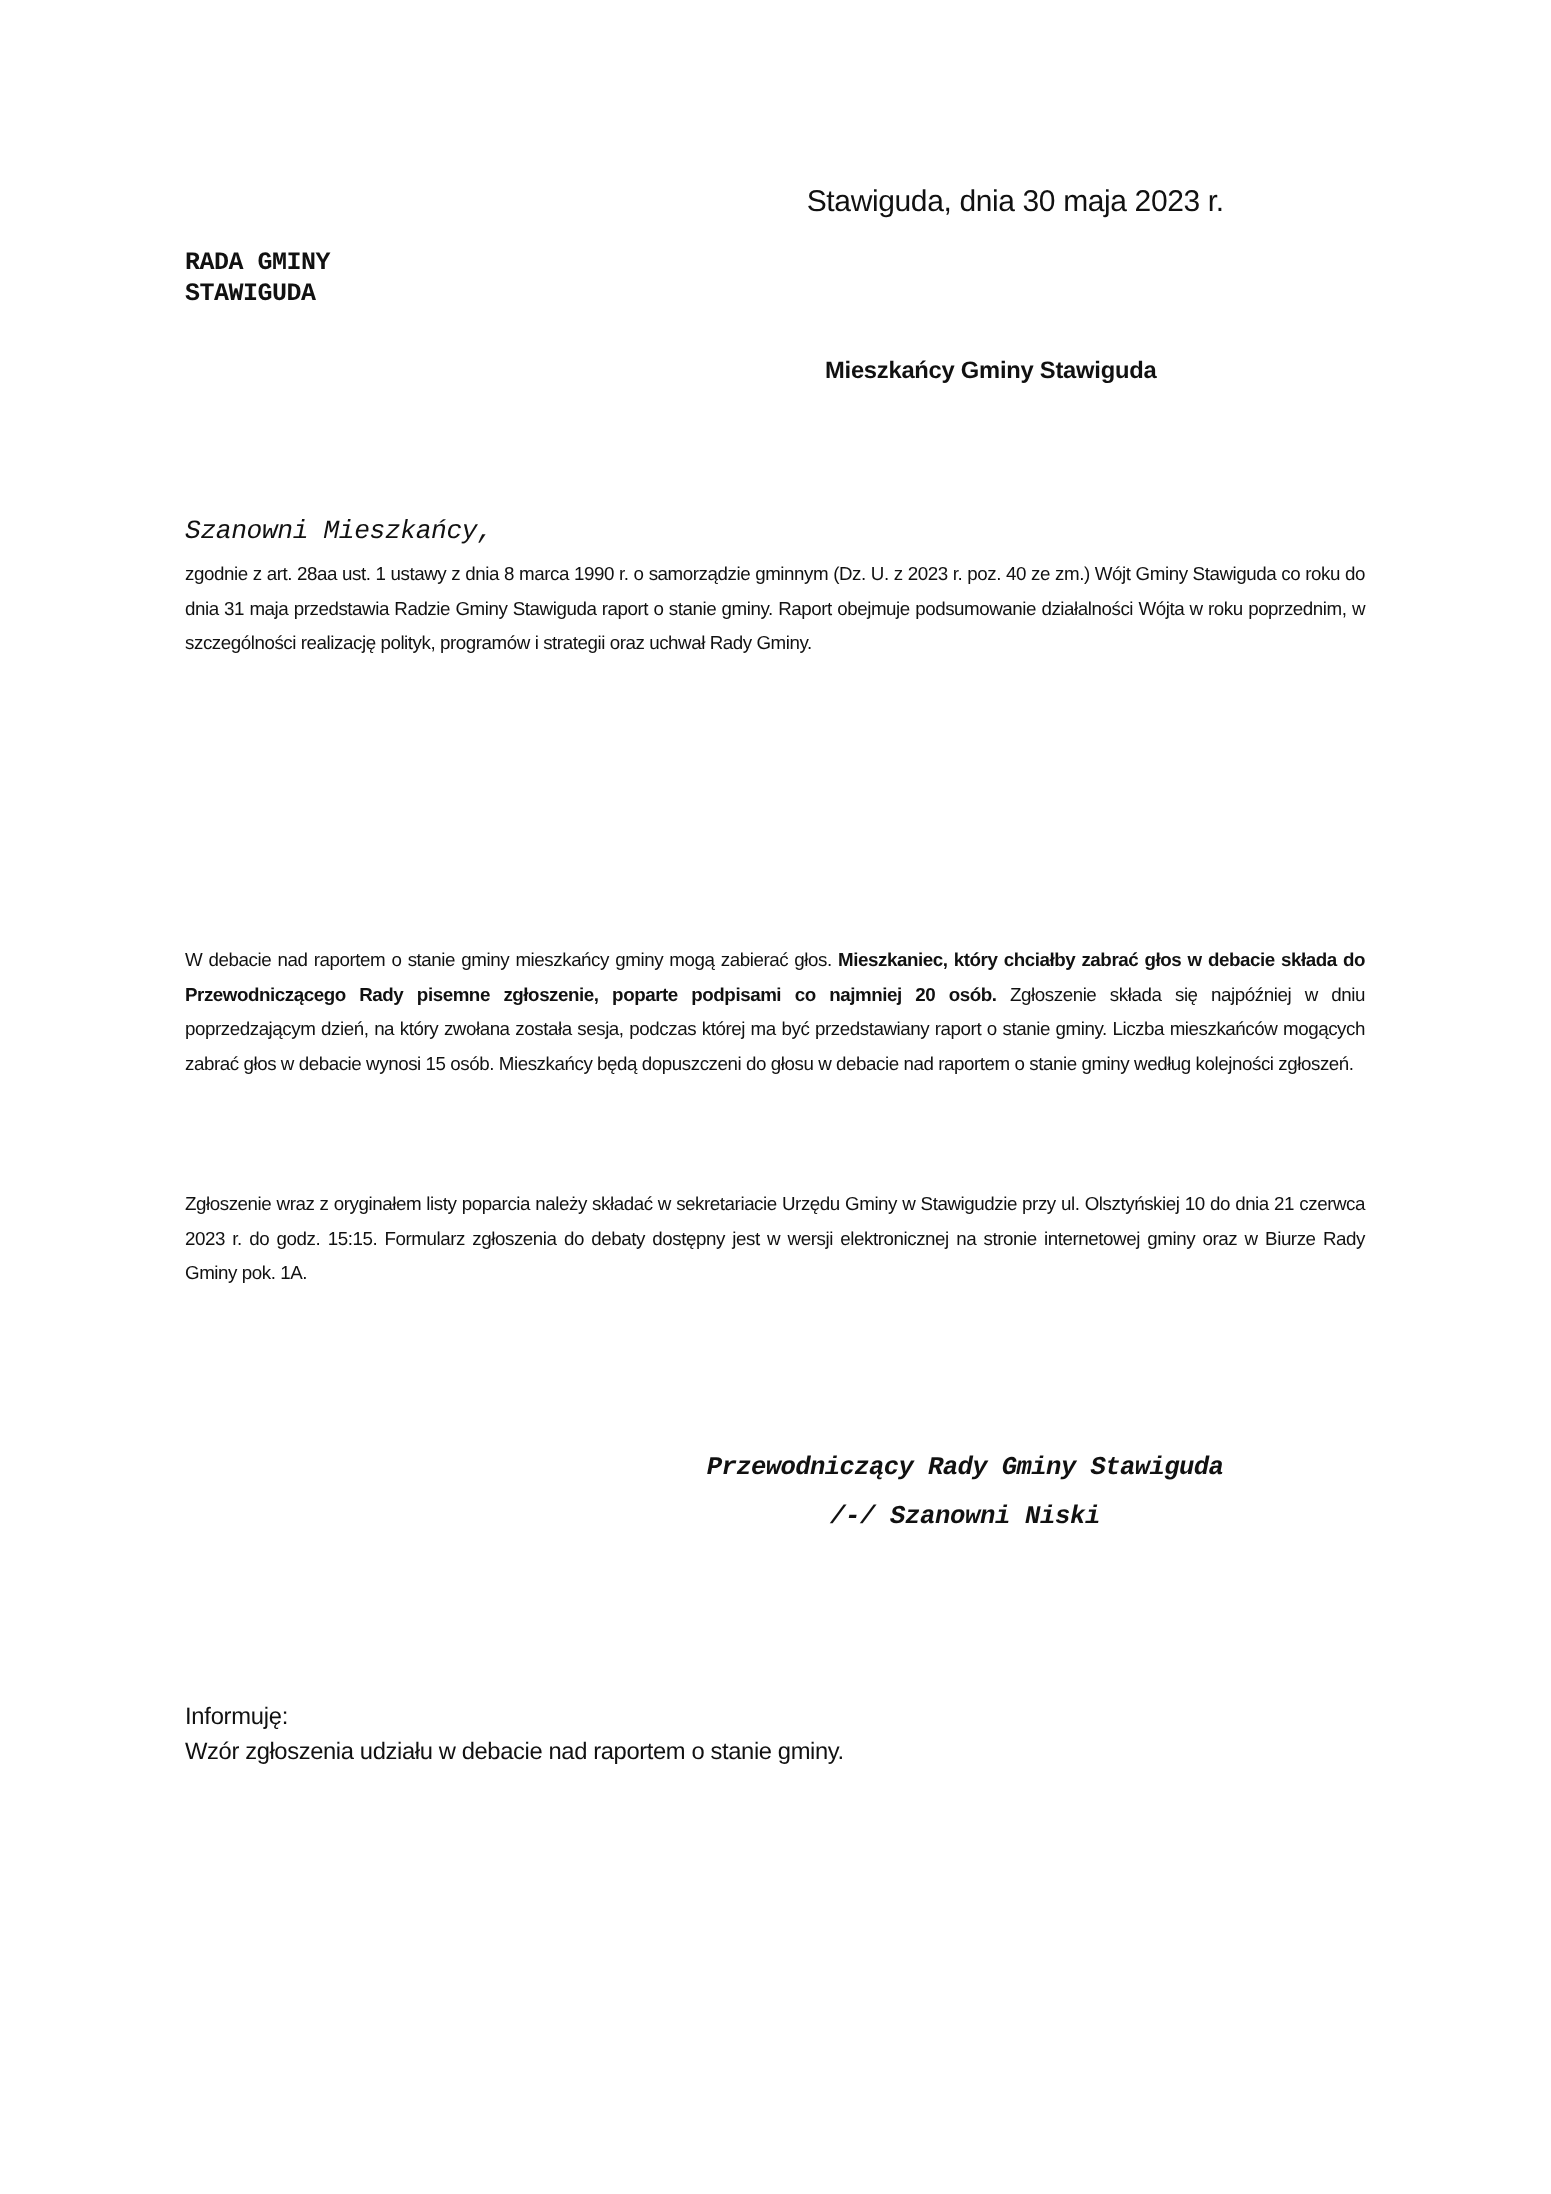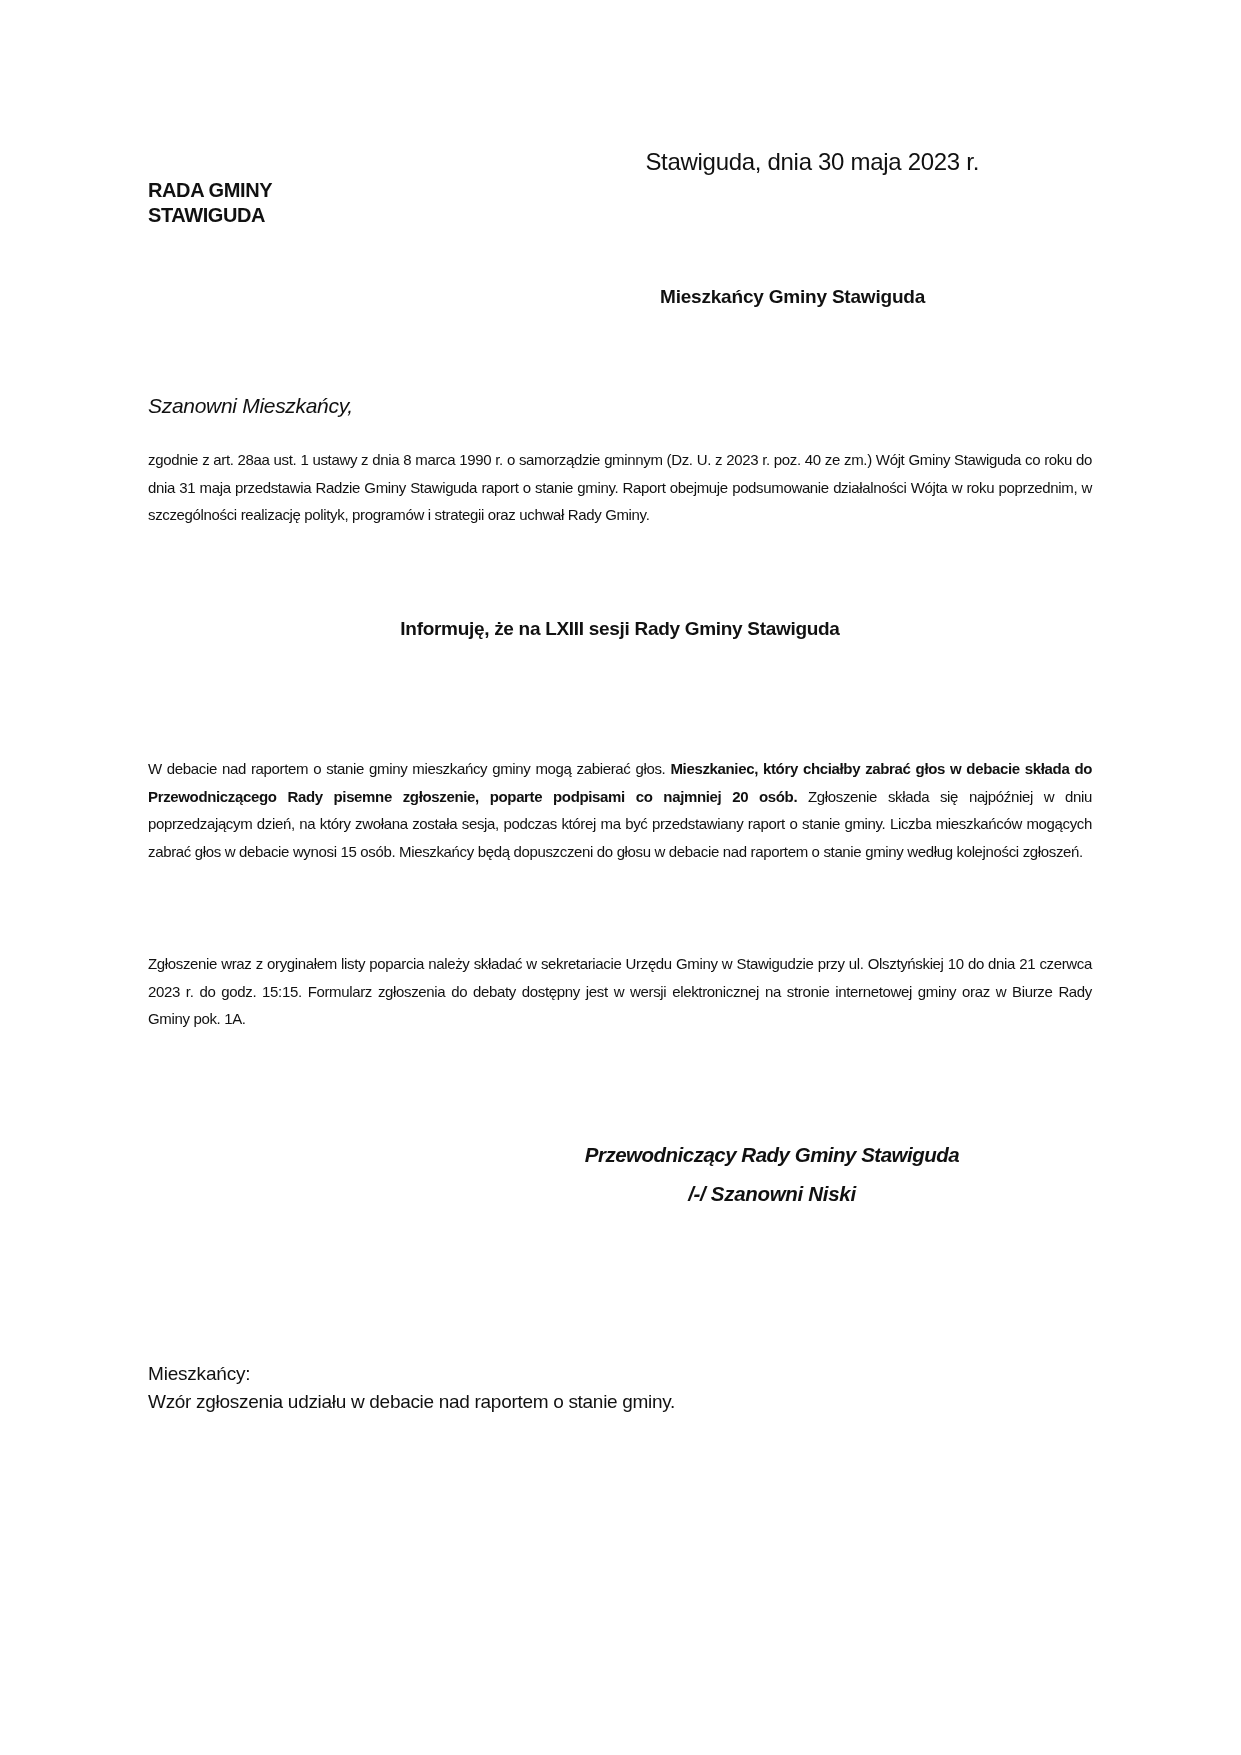--- a/index.html
+++ b/index.html
@@ -1,18 +1,18 @@
 <!DOCTYPE html>
 <html><head>
   <meta charset="utf-8">
   <style>
     html, body { margin: 0; padding: 0; background: #ffffff; }
     body { width: 1241px; height: 1755px; position: relative; overflow: hidden; color: #111; }
     .sans { font-family: "Liberation Sans", "DejaVu Sans", sans-serif; }
-    .serif { font-family: Liberation Sans, sans-serif; }
+    .serif { font-family: Liberation Mono, monospace; margin-top: 20px; }
     .abs { position: absolute; }
 
     #date-line { top: 148px; right: 262px; font-size: 24px; letter-spacing: -0.3px; }
     #org-name { top: 178px; left: 148px; font-size: 20px; font-weight: bold; line-height: 25px; letter-spacing: -0.4px; }
     #addressee { top: 286px; left: 660px; font-size: 19px; font-weight: bold; letter-spacing: -0.2px; }
     #salutation { top: 394px; left: 148px; font-size: 21px; font-style: italic; letter-spacing: -0.3px; }
 
     .para { left: 148px; width: 944px; font-size: 15px; line-height: 27.5px; text-align: justify; letter-spacing: -0.35px; }
     #para-1 { top: 446px; }
     #announcement { top: 615px; left: 148px; width: 944px; text-align: center; font-size: 19px; font-weight: bold; line-height: 27.5px; letter-spacing: -0.3px; }
@@ -37,24 +37,23 @@
   <span class="line">STAWIGUDA</span>
 </div>
 
 <div id="addressee" class="abs sans">Mieszkańcy Gminy Stawiguda</div>
 
 <div id="salutation" class="abs serif">Szanowni Mieszkańcy,</div>
 
 <div id="para-1" class="abs para sans">zgodnie z art. 28aa ust. 1 ustawy z dnia 8 marca 1990 r. o samorządzie gminnym (Dz. U. z 2023 r. poz. 40 ze zm.) Wójt Gminy Stawiguda co roku do dnia 31 maja przedstawia Radzie Gminy Stawiguda raport o stanie gminy. Raport obejmuje podsumowanie działalności Wójta w roku poprzednim, w szczególności realizację polityk, programów i strategii oraz uchwał Rady Gminy.</div>
 
 <div id="announcement" class="abs sans">
-  <span class="line">Informuję, że na LXIII sesji Rady Gminy Stawiguda</span>
 </div>
 
 <div id="para-2" class="abs para sans"><span>W debacie nad raportem o stanie gminy mieszkańcy gminy mogą zabierać głos. </span><b>Mieszkaniec, który chciałby zabrać głos w debacie składa do Przewodniczącego Rady pisemne zgłoszenie, poparte podpisami co najmniej 20 osób.</b><span> Zgłoszenie składa się najpóźniej w dniu poprzedzającym dzień, na który zwołana została sesja, podczas której ma być przedstawiany raport o stanie gminy. Liczba mieszkańców mogących zabrać głos w debacie wynosi 15 osób. Mieszkańcy będą dopuszczeni do głosu w debacie nad raportem o stanie gminy według kolejności zgłoszeń.</span></div>
 
 <div id="para-3" class="abs para sans">Zgłoszenie wraz z oryginałem listy poparcia należy składać w sekretariacie Urzędu Gminy w Stawigudzie przy ul. Olsztyńskiej 10 do dnia 21 czerwca 2023 r. do godz. 15:15. Formularz zgłoszenia do debaty dostępny jest w wersji elektronicznej na stronie internetowej gminy oraz w Biurze Rady Gminy pok. 1A.</div>
 
 <div id="signature-title" class="abs serif">Przewodniczący Rady Gminy Stawiguda</div>
 <div id="signature-name" class="abs serif">/-/ Szanowni Niski</div>
 
-<div id="attachment-label" class="abs sans">Mieszkańcy:</div>
+<div id="attachment-label" class="abs sans">Informuję:</div>
 <div id="attachment-text" class="abs sans">Wzór zgłoszenia udziału w debacie nad raportem o stanie gminy.</div>
 
 </body></html>

